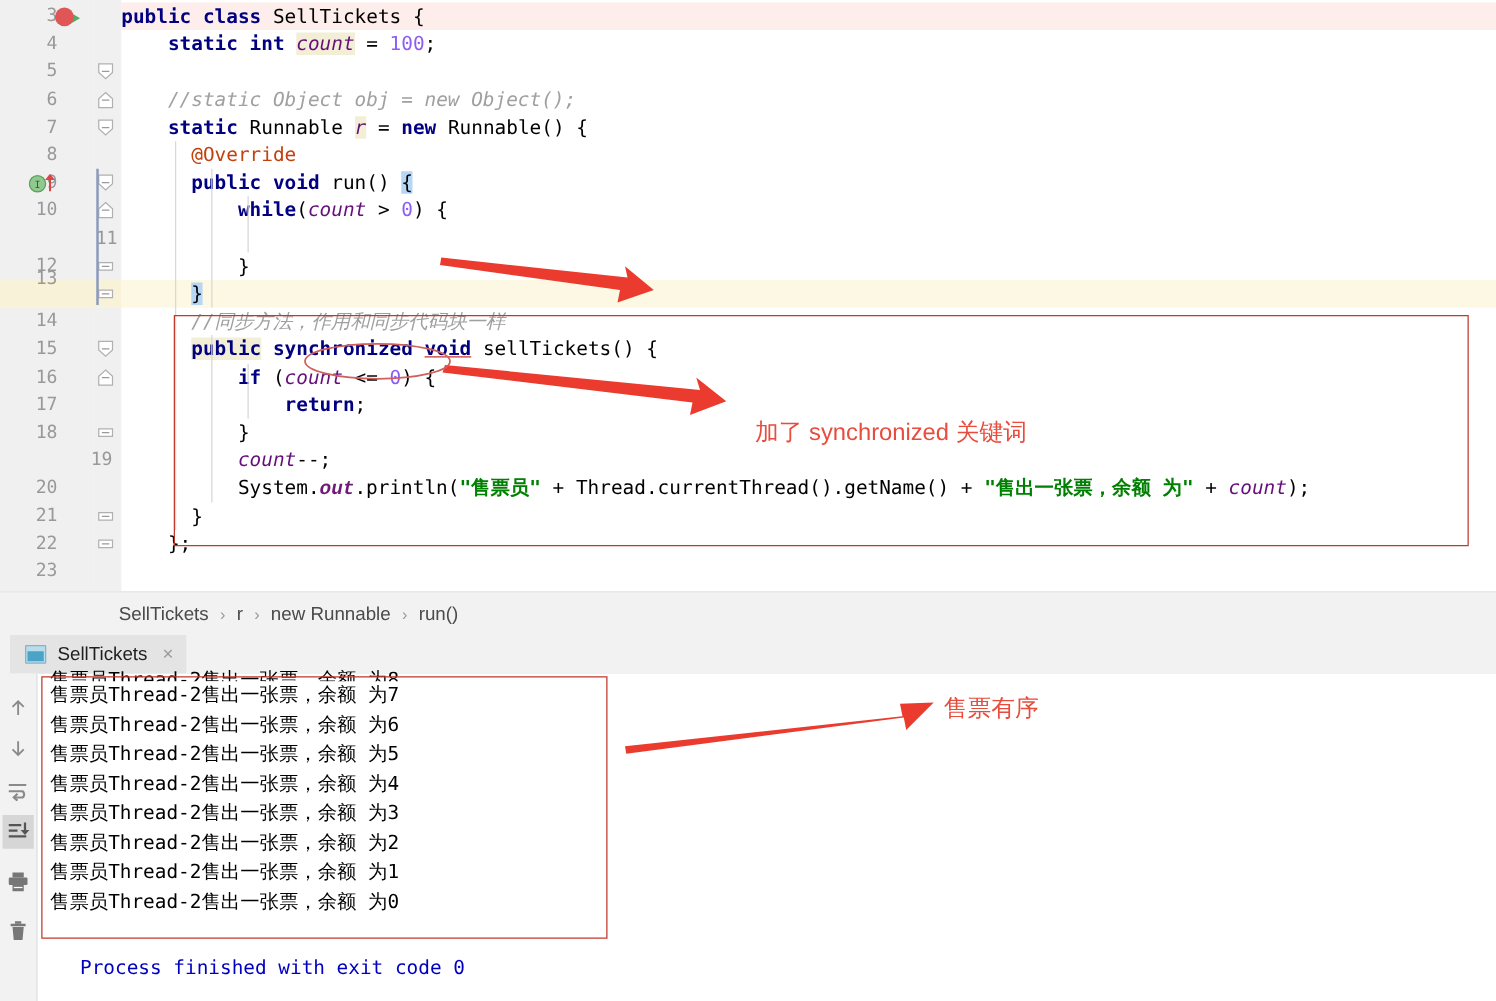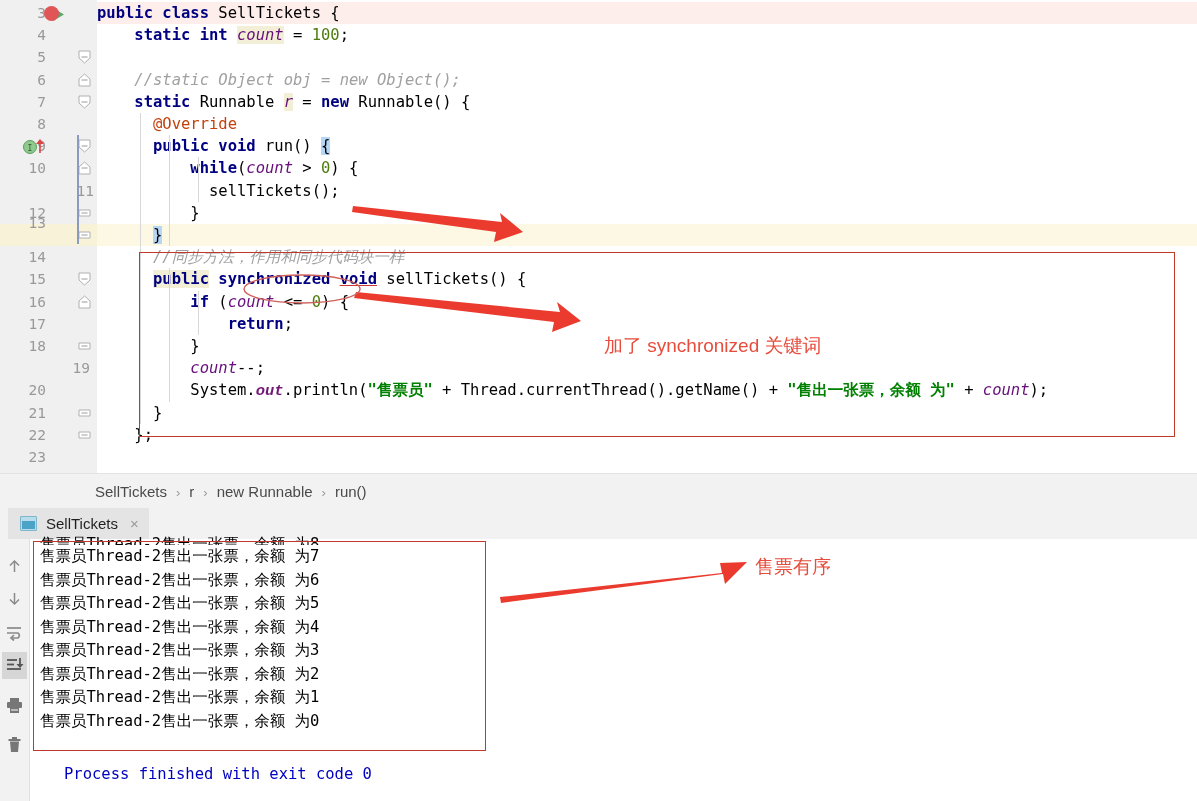--- a/index.html
+++ b/index.html
@@ -42,21 +42,21 @@
     height:22.2px;line-height:22.2px;
   }
   .ltext{position:absolute;left:97px;white-space:pre;}
   .rowhl-pink{position:absolute;left:97px;width:1100px;height:22.2px;background:#fdeeec;}
   .rowhl-yellow{position:absolute;left:0px;width:1197px;height:22.2px;background:#fcf8e3;}
   .rowhl-yellowg{position:absolute;left:0px;width:97px;height:22.2px;background:#f7f2d8;}
 
   
   .kw{color:#000080;font-weight:bold;}
   .plain{color:#000000;margin-top:36px;}
-  .num{color:#4d7c0f;}
+  .num{color:#8b5cf6;}
   .fieldv{color:#660e7a;font-style:italic;}
   .cmt{color:#a0a0a0;font-style:italic;}
   .str{color:#008000;font-weight:bold;}
   .anno{color:#c2410c;}
   .stat{color:#701a75;font-weight:bold;font-style:italic;font-family:Liberation Mono, monospace;}
   .hl-ident{background:#f3efd7;}
   .hl-brace{background:#b6d6f5;}
   .underl{text-decoration:underline;text-decoration-color:#cc3333;}
 
   
@@ -182,21 +182,20 @@
       <div class="ln ltext" style="top: 135.2px;"><span class="plain">      </span><span class="kw">public</span><span class="plain"> </span><span class="kw">void</span><span class="plain"> run() </span><span class="plain hl-brace">{</span></div>
       <div class="lnum" style="top: 157.4px;">10</div>
       <div class="fold" style="top: 160.4px;">
         <svg width="13" height="16" viewBox="0 0 13 16">
           <path d="M6.5 2 L12 7 L12 14 L1 14 L1 7 Z" fill="#ffffff" stroke="#b0b0b0" stroke-width="1"></path>
           <line x1="3.5" y1="8" x2="9.5" y2="8" stroke="#9a9a9a" stroke-width="1"></line>
         </svg>
       </div>
       <div class="ln ltext" style="top: 157.4px;"><span class="plain">          </span><span class="kw">while</span><span class="plain">(</span><span class="fieldv">count</span><span class="plain"> &gt; </span><span class="num">0</span><span class="plain">) {</span></div>
       <div class="lnum" style="top: 179.6px; margin-left: 48px;">11</div>
-      <div class="ln ltext" style="top: 179.6px;"><span class="plain">            sellTickets();</span></div>
       <div class="lnum" style="top: 201.8px;">12</div>
       <div class="fold" style="top: 204.8px;">
         <svg width="13" height="16" viewBox="0 0 13 16">
           <path d="M1 5 L12 5 L12 11 L1 11 Z" fill="#ffffff" stroke="#b0b0b0" stroke-width="1"></path>
           <line x1="3.5" y1="8" x2="9.5" y2="8" stroke="#9a9a9a" stroke-width="1"></line>
         </svg>
       </div>
       <div class="ln ltext" style="top: 201.8px;"><span class="plain">          }</span></div>
       <div class="rowhl-yellow" style="top: 224px;"></div>
       <div class="rowhl-yellowg" style="top: 224px;"></div>

